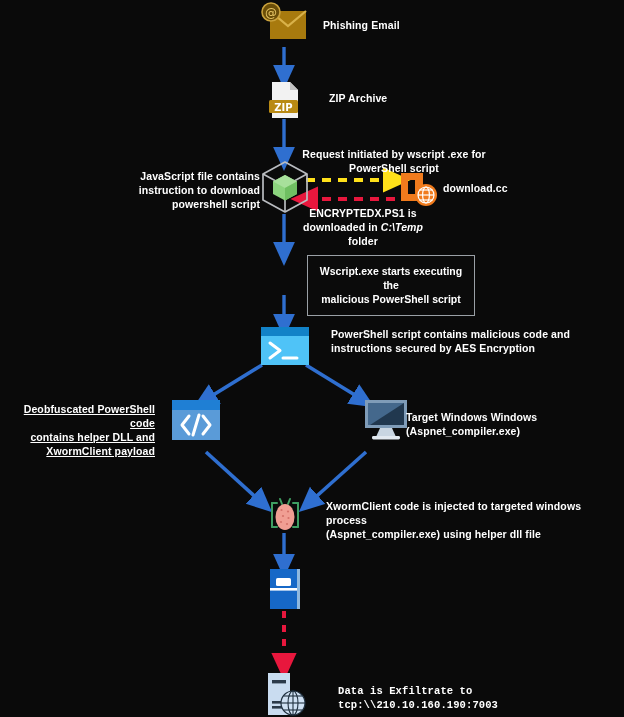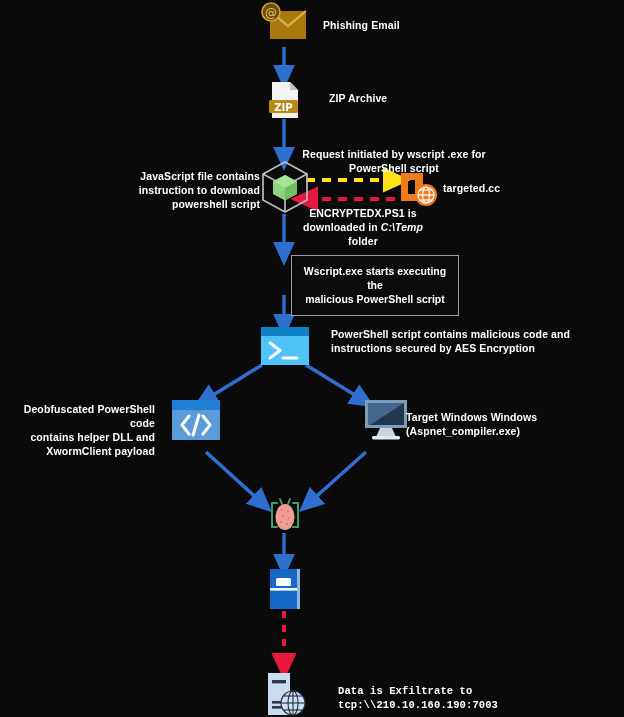--- a/index.html
+++ b/index.html
@@ -133,23 +133,23 @@
       <circle cx="29" cy="26" r="11" fill="#f07b1d"></circle>
       <g stroke="#ffffff" stroke-width="1.2" fill="none">
         <circle cx="29" cy="26" r="8"></circle>
         <ellipse cx="29" cy="26" rx="3.4" ry="8"></ellipse>
         <line x1="21" y1="26" x2="37" y2="26"></line>
         <line x1="22.4" y1="21" x2="35.6" y2="21"></line>
         <line x1="22.4" y1="31" x2="35.6" y2="31"></line>
       </g>
     </svg>
   </div>
-  <div class="lbl" style="left:443px;top:182px;color:#ffffff;">targeted.cc</div>
-
-  <div class="boxed" style="left:291px;top:255px;width:146px;">Wscript.exe starts executing the
+  <div class="lbl" style="left:443px;top:182px;color:#ffffff;">download.cc</div>
+
+  <div class="boxed" style="left:307px;top:255px;width:146px;">Wscript.exe starts executing the
 malicious PowerShell script</div>
 
   <div class="node" style="left:259px;top:325px;width:52px;height:42px;">
     <svg width="52" height="42" viewBox="0 0 52 42">
       <rect x="2" y="2" width="48" height="38" fill="#4fc3f7"></rect>
       <rect x="2" y="2" width="48" height="9" fill="#1282c8"></rect>
       <path d="M11,18 L21,25.5 L11,33" fill="none" stroke="#ffffff" stroke-width="3" stroke-linecap="round" stroke-linejoin="round"></path>
       <line x1="24" y1="33" x2="38" y2="33" stroke="#ffffff" stroke-width="3" stroke-linecap="round"></line>
     </svg>
   </div>
@@ -160,21 +160,21 @@
     <svg width="52" height="44" viewBox="0 0 52 44">
       <rect x="2" y="2" width="48" height="40" fill="#5a9bd8"></rect>
       <rect x="2" y="2" width="48" height="10" fill="#1f7fd4"></rect>
       <g fill="none" stroke="#ffffff" stroke-width="3" stroke-linecap="round" stroke-linejoin="round">
         <path d="M19,18 L12,27 L19,36"></path>
         <path d="M33,18 L40,27 L33,36"></path>
         <line x1="29" y1="17" x2="23" y2="37"></line>
       </g>
     </svg>
   </div>
-  <div class="lbl right" style="left:0px;top:403px;width:155px;">Deobfuscated PowerShell code
+  <div class="lbl right" style="left:0px;top:403px;width:155px;text-decoration:underline;">Deobfuscated PowerShell code
 contains helper DLL and
 XwormClient payload</div>
 
   <div class="node" style="left:362px;top:397px;width:52px;height:46px;">
     <svg width="52" height="46" viewBox="0 0 52 46">
       <path d="M3,3 L45,3 L45,31 L3,31 Z" fill="#7f9cb8"></path>
       <path d="M6,6 L42,6 L42,28 L6,28 Z" fill="#21384f"></path>
       <path d="M6,6 L42,6 L8,28 L6,28 Z" fill="#4a7197" opacity="0.85"></path>
       <path d="M18,31 L30,31 L34,40 L14,40 Z" fill="#c9d6e2"></path>
       <rect x="10" y="39" width="28" height="3.4" rx="1.4" fill="#e2e9f0"></rect>
@@ -198,20 +198,22 @@
       <g fill="#d4726a">
         <circle cx="17.5" cy="16" r="1.1"></circle>
           <circle cx="24" cy="17.5" r="1.1"></circle>
         <circle cx="19" cy="22" r="1.1"></circle>
           <circle cx="24.5" cy="24" r="1.1"></circle>
         <circle cx="17" cy="28" r="1.1"></circle>
           <circle cx="23" cy="30" r="1.1"></circle>
       </g>
     </svg>
   </div>
+  <div class="lbl" style="left:326px;top:500px;width:296px;">XwormClient code is injected to targeted windows process
+(Aspnet_compiler.exe) using helper dll file</div>
 
   <div class="node" style="left:264px;top:566px;width:44px;height:46px;">
     <svg width="44" height="46" viewBox="0 0 44 46">
       <path d="M9,3 L36,3 L36,43 L9,43 Z" fill="#8fb8de"></path>
       <path d="M6,3 L33,3 L33,43 L6,43 Z" fill="#1668c7"></path>
       <rect x="12" y="12" width="15" height="8" rx="1.6" fill="#ffffff"></rect>
       <rect x="6" y="22" width="27" height="2.6" fill="#ffffff"></rect>
     </svg>
   </div>
 

